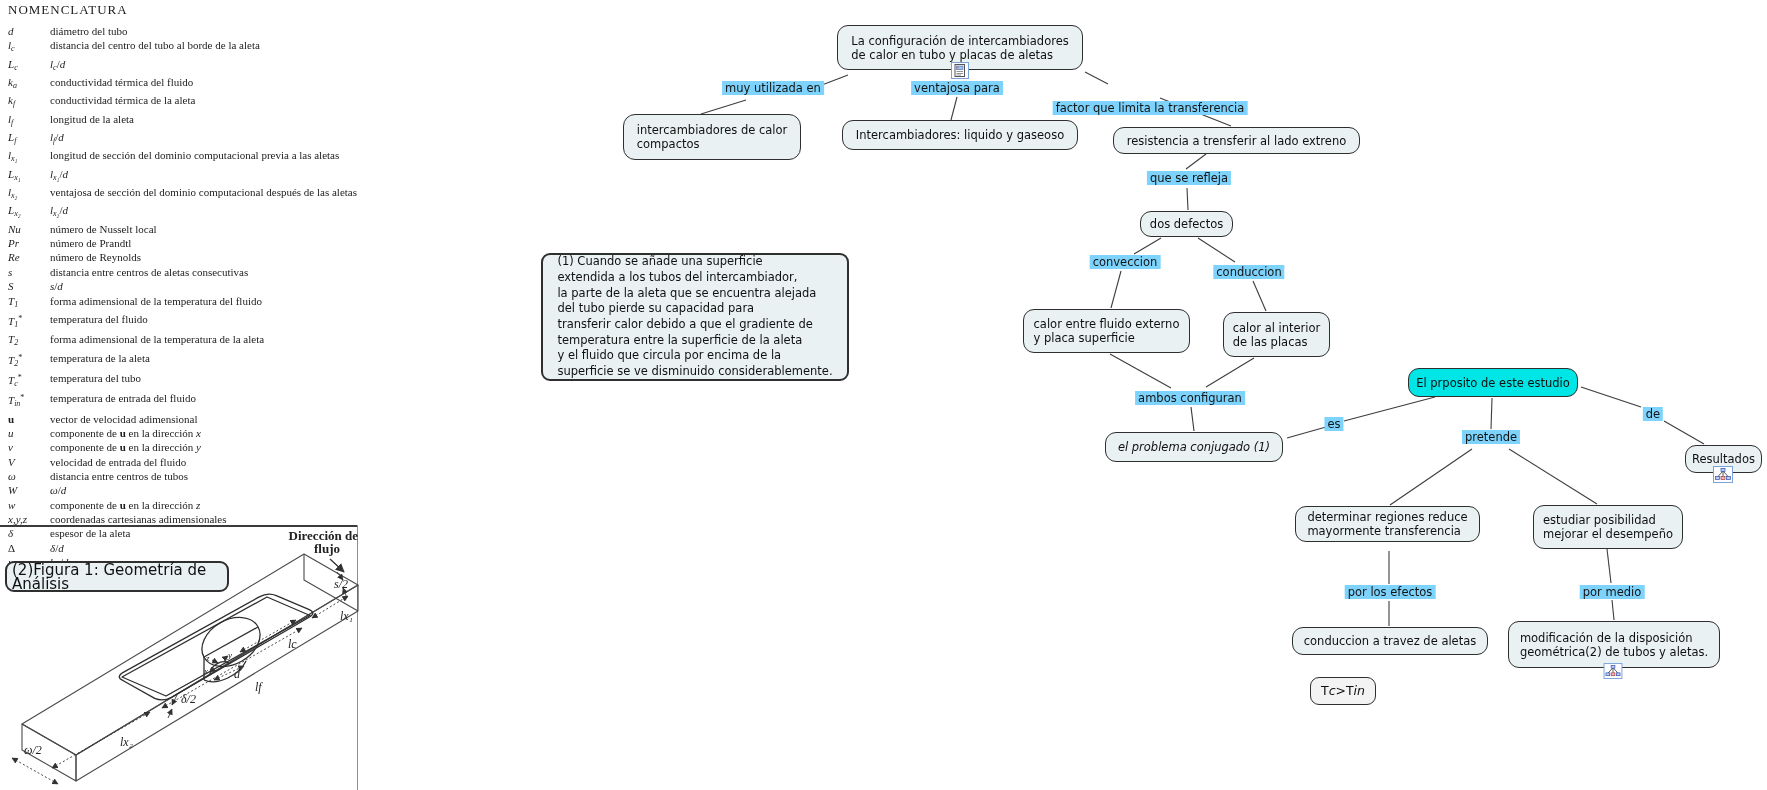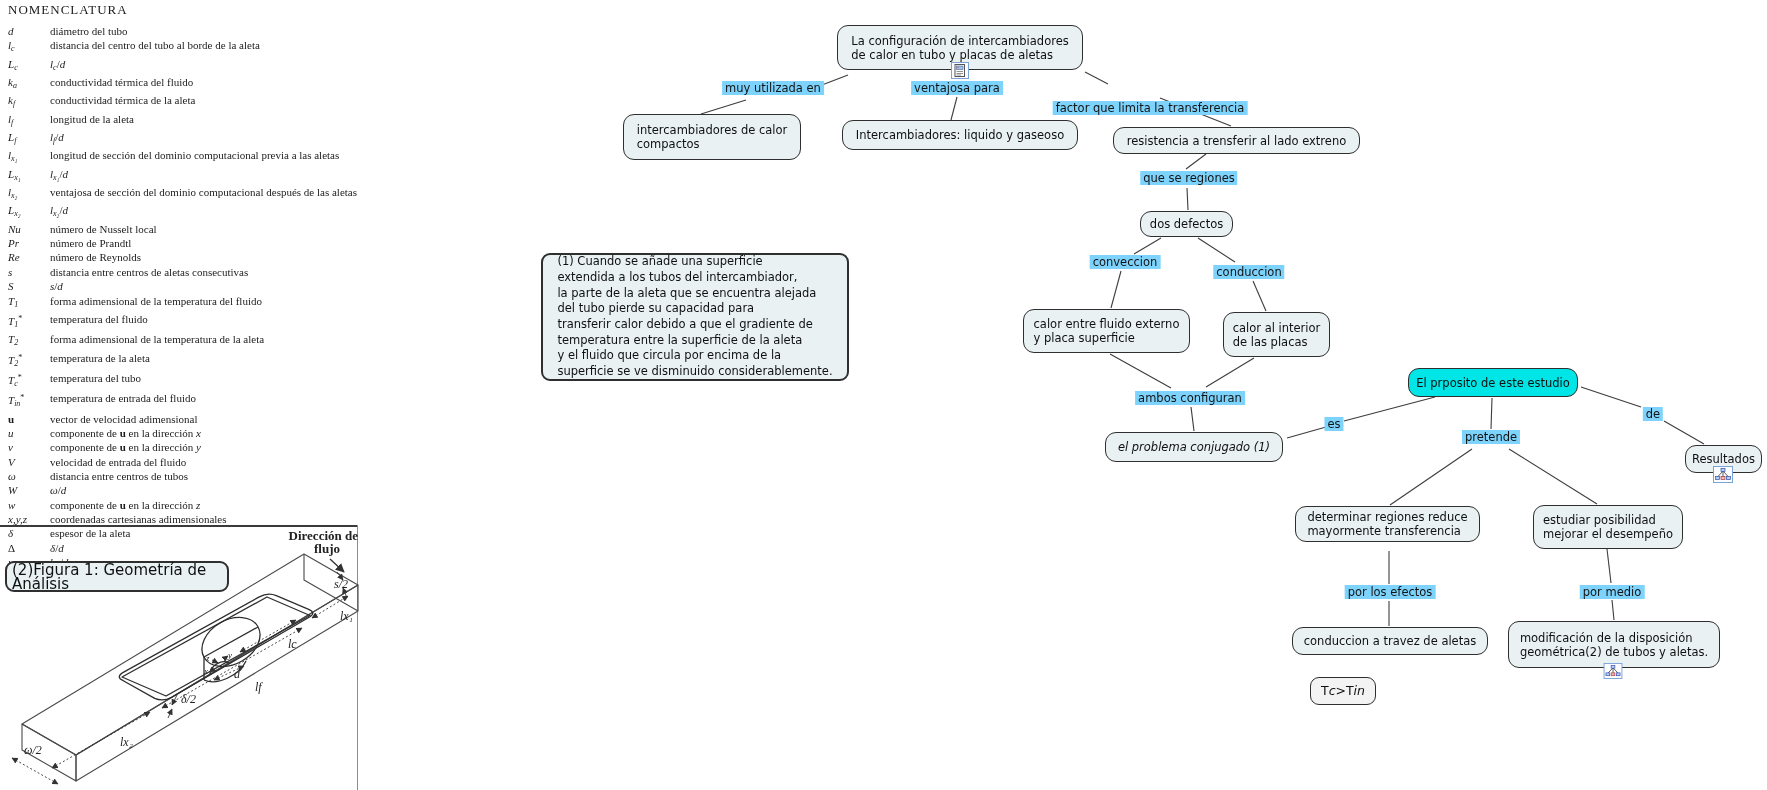--- a/index.html
+++ b/index.html
@@ -268,21 +268,21 @@
       <line x1="1581" y1="387" x2="1641" y2="407" class="edge"></line>
       <line x1="1664" y1="421" x2="1704" y2="444" class="edge"></line>
       <line x1="1389" y1="551" x2="1389" y2="584" class="edge"></line>
       <line x1="1389" y1="601" x2="1389" y2="626" class="edge"></line>
       <line x1="1607" y1="549" x2="1611" y2="583" class="edge"></line>
       <line x1="1612" y1="600" x2="1614" y2="620" class="edge"></line>
     </svg>
   <div id="map-layer">
       <div class="node" style="left: 837px; top: 25px; width: 246px; height: 45px;">La configuración de intercambiadores
 de calor en tubo y placas de aletas</div>
-      <div class="node" style="left: 623px; top: 114px; width: 178px; height: 46px;">intercambiadores de calor
+      <div class="node" style="left: 623px; top: 114px; width: 178px; height: 46px; border-radius: 12px;">intercambiadores de calor
 compactos</div>
       <div class="node" style="left: 842px; top: 120px; width: 236px; height: 30px;">Intercambiadores: liquido y gaseoso</div>
       <div class="node" style="left: 1113px; top: 127px; width: 247px; height: 27px;">resistencia a trensferir al lado extreno</div>
       <div class="node" style="left: 1140px; top: 211px; width: 93px; height: 26px;">dos defectos</div>
       <div class="node" style="left: 1023px; top: 309px; width: 167px; height: 44px;">calor entre fluido externo
 y placa superficie</div>
       <div class="node" style="left: 1223px; top: 312px; width: 107px; height: 45px;">calor al interior
 de las placas</div>
       <div class="node" style="left: 1105px; top: 432px; width: 178px; height: 30px; font-style: italic;">el problema conjugado (1)</div>
       <div class="node cyan" style="left: 1408px; top: 368px; width: 170px; height: 29px;">El prposito de este estudio</div>
@@ -300,21 +300,21 @@
 la parte de la aleta que se encuentra alejada
 del tubo pierde su capacidad para
 transferir calor debido a que el gradiente de
 temperatura entre la superficie de la aleta
 y el fluido que circula por encima de la
 superficie se ve disminuido considerablemente.</div>
       <div class="node caption" style="left: 5px; top: 561px; width: 224px; height: 31px;">(2)Figura 1: Geometría de Análisis</div>
       <div class="elabel" style="left: 773px; top: 88px;">muy utilizada en</div>
       <div class="elabel" style="left: 957px; top: 88px;">ventajosa para</div>
       <div class="elabel" style="left: 1150px; top: 88px; margin-top: 20px;">factor que limita la transferencia</div>
-      <div class="elabel" style="left: 1189px; top: 178px;">que se regiones</div>
+      <div class="elabel" style="left: 1189px; top: 178px;">que se refleja</div>
       <div class="elabel" style="left: 1125px; top: 262px;">conveccion</div>
       <div class="elabel" style="left: 1249px; top: 272px;">conduccion</div>
       <div class="elabel" style="left: 1190px; top: 398px;">ambos configuran</div>
       <div class="elabel" style="left: 1334px; top: 424px;">es</div>
       <div class="elabel" style="left: 1491px; top: 437px;">pretende</div>
       <div class="elabel" style="left: 1653px; top: 414px;">de</div>
       <div class="elabel" style="left: 1390px; top: 592px;">por los efectos</div>
       <div class="elabel" style="left: 1612px; top: 592px;">por medio</div>
       <div class="icon" style="left: 951px; top: 62px;"><svg width="18" height="17" viewBox="0 0 18 17">
    <rect x="0.5" y="0.5" width="17" height="16" fill="#fdfdff" stroke="#7aa3d8"></rect>

